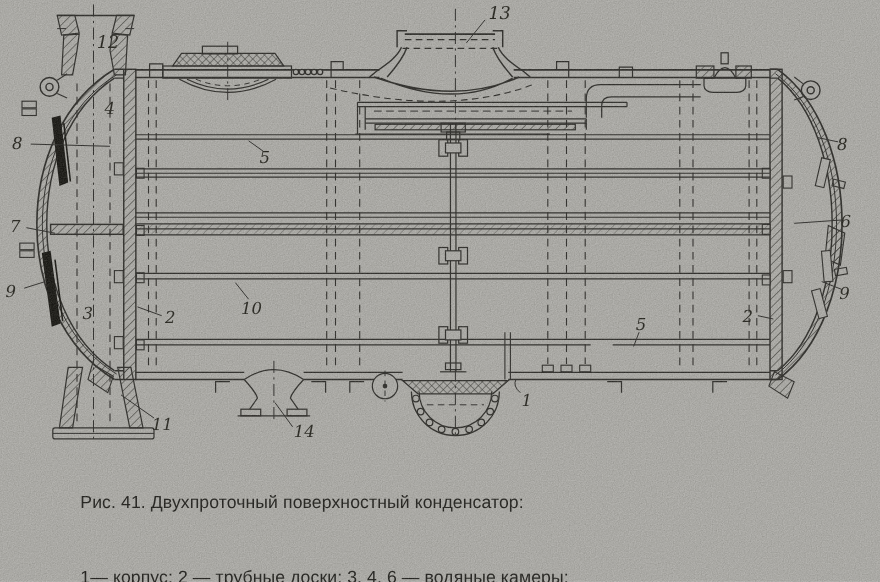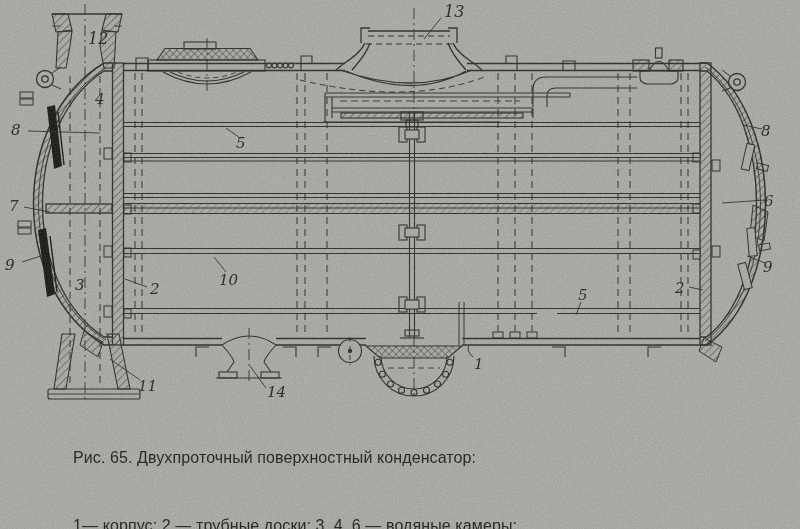--- a/index.html
+++ b/index.html
@@ -19,21 +19,21 @@
     font-size:15px; fill:#26251f;
   }
   .lbl-big { font-size:16px; }
 </style>
 </head>
 <body>
 
 <div class="page">
 
   <div class="caption">
-    <div>Рис. 65. Двухпроточный поверхностный конденсатор:</div>
+    <div>Рис. 41. Двухпроточный поверхностный конденсатор:</div>
     <div>1— корпус; 2 — трубные доски; 3, 4, 6 — водяные камеры;</div>
     
     
     
   </div>
 
   <svg class="diagram-svg" width="800" height="529" viewBox="0 0 800 529">
     <defs>
       <pattern id="hatch" width="5.5" height="5.5" patternUnits="userSpaceOnUse" patternTransform="rotate(45)">
         <line x1="0" y1="0" x2="0" y2="5.5" stroke="#34332f" stroke-width="1"></line>

